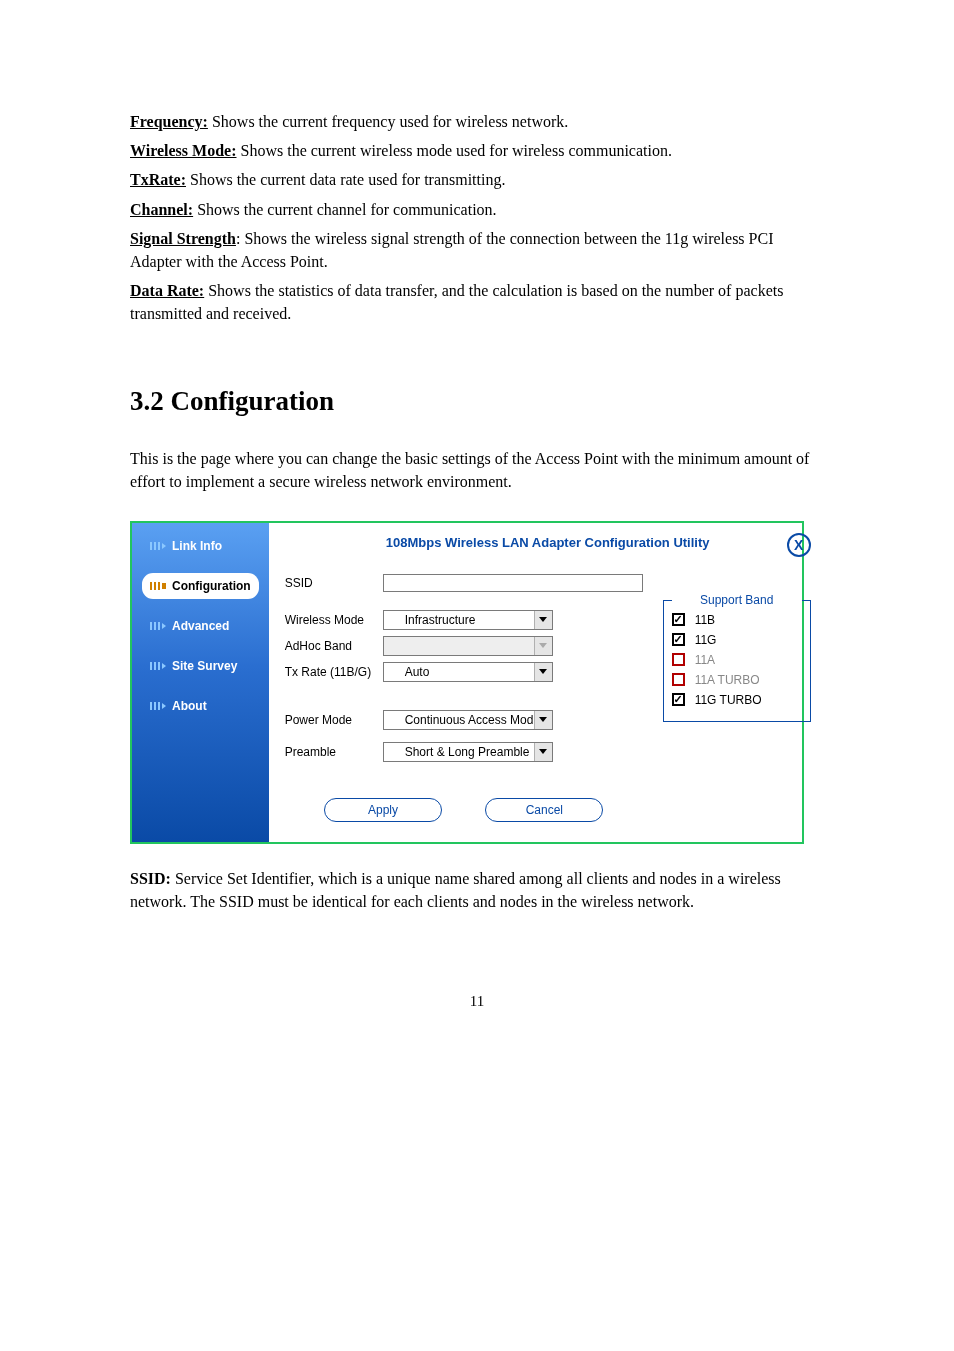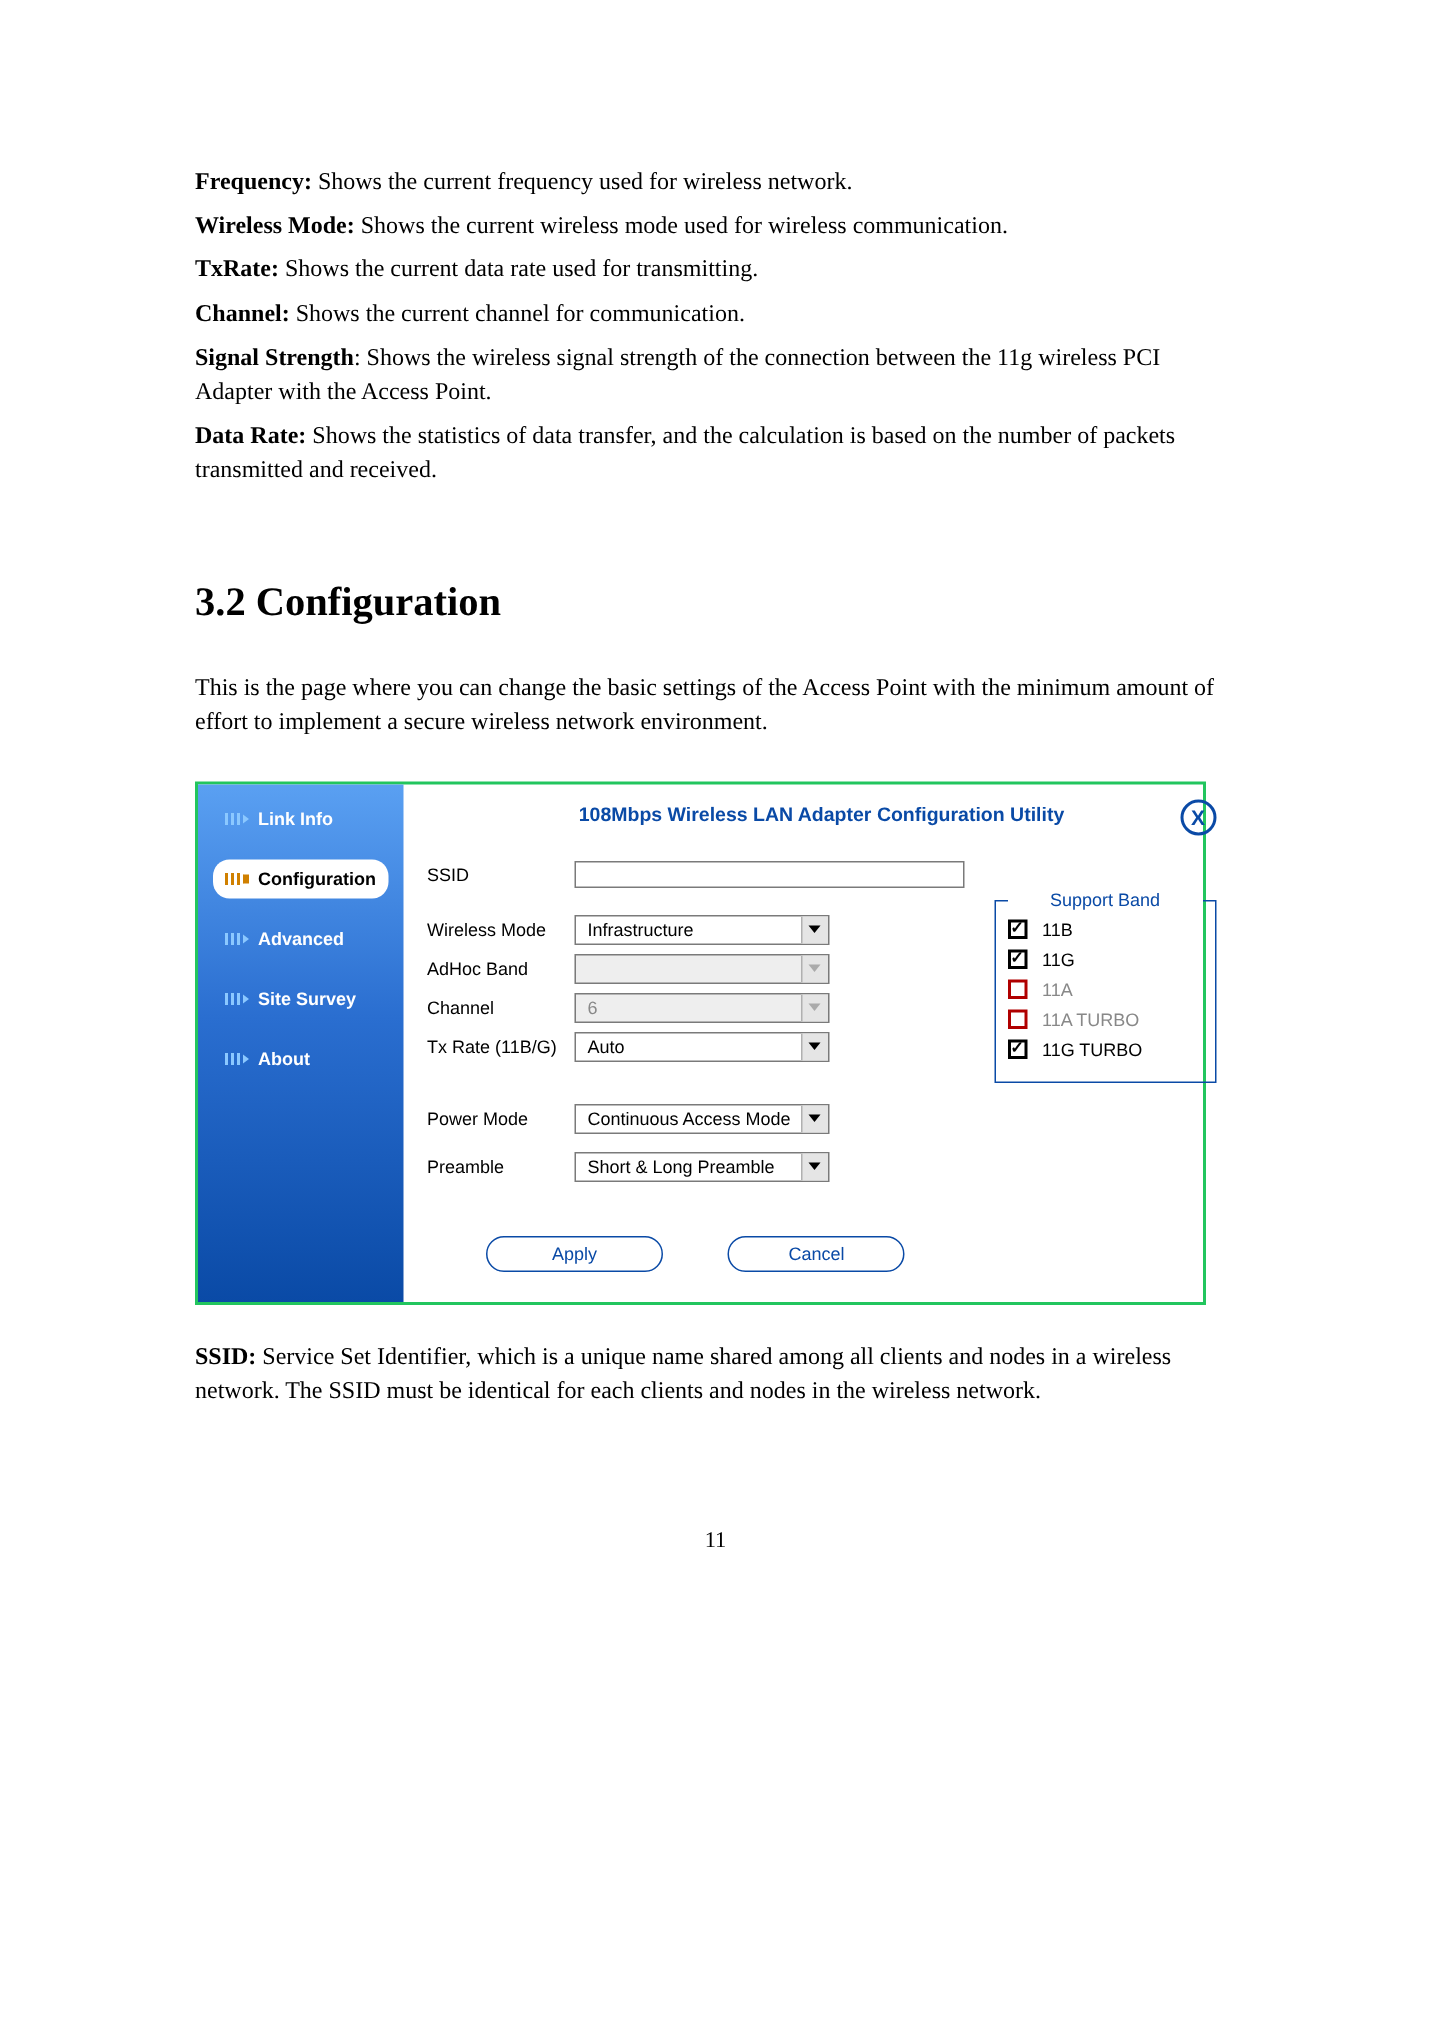--- a/index.html
+++ b/index.html
@@ -15,20 +15,21 @@
     margin: 0 auto;
     padding: 110px 130px 60px 130px;
     box-sizing: border-box;
   }
   .defs p {
     margin: 0 0 6px 0;
     line-height: 1.45;
   }
   .defs .bold {
     font-weight: bold;
+    text-decoration: underline;
   }
   h2.section-heading {
     font-size: 27px;
     font-weight: bold;
     margin: 60px 0 30px 0;
   }
   .intro {
     line-height: 1.45;
     margin-bottom: 28px;
   }
@@ -149,21 +150,21 @@
   }
   .select-wrap {
     position: relative;
     width: 170px;
     height: 20px;
     border: 1px solid #7a7a7a;
     background: #fff;
     box-sizing: border-box;
     display: flex;
     align-items: center;
-    padding-left: 8px;
+    padding-left: 21px;
     font-size: 12px;
     color: #000;
   }
   .select-wrap.disabled {
     background: #eee;
     color: #888;
   }
   .select-btn {
     position: absolute;
     right: 0;
@@ -354,29 +355,20 @@
           <div class="field-row">
             <div class="field-label">AdHoc Band</div>
             <div class="select-wrap disabled">
               <span></span>
               <span class="select-btn">
                   <span class="tri"></span>
                 </span>
             </div>
           </div>
 
-          <div class="field-row">
-            <div class="field-label">Channel</div>
-            <div class="select-wrap disabled">
-              <span>6</span>
-              <span class="select-btn">
-                  <span class="tri"></span>
-                </span>
-            </div>
-          </div>
 
           <div class="field-row">
             <div class="field-label">Tx Rate (11B/G)</div>
             <div class="select-wrap">
               <span>Auto</span>
               <span class="select-btn">
                   <span class="tri"></span>
                 </span>
             </div>
           </div>

